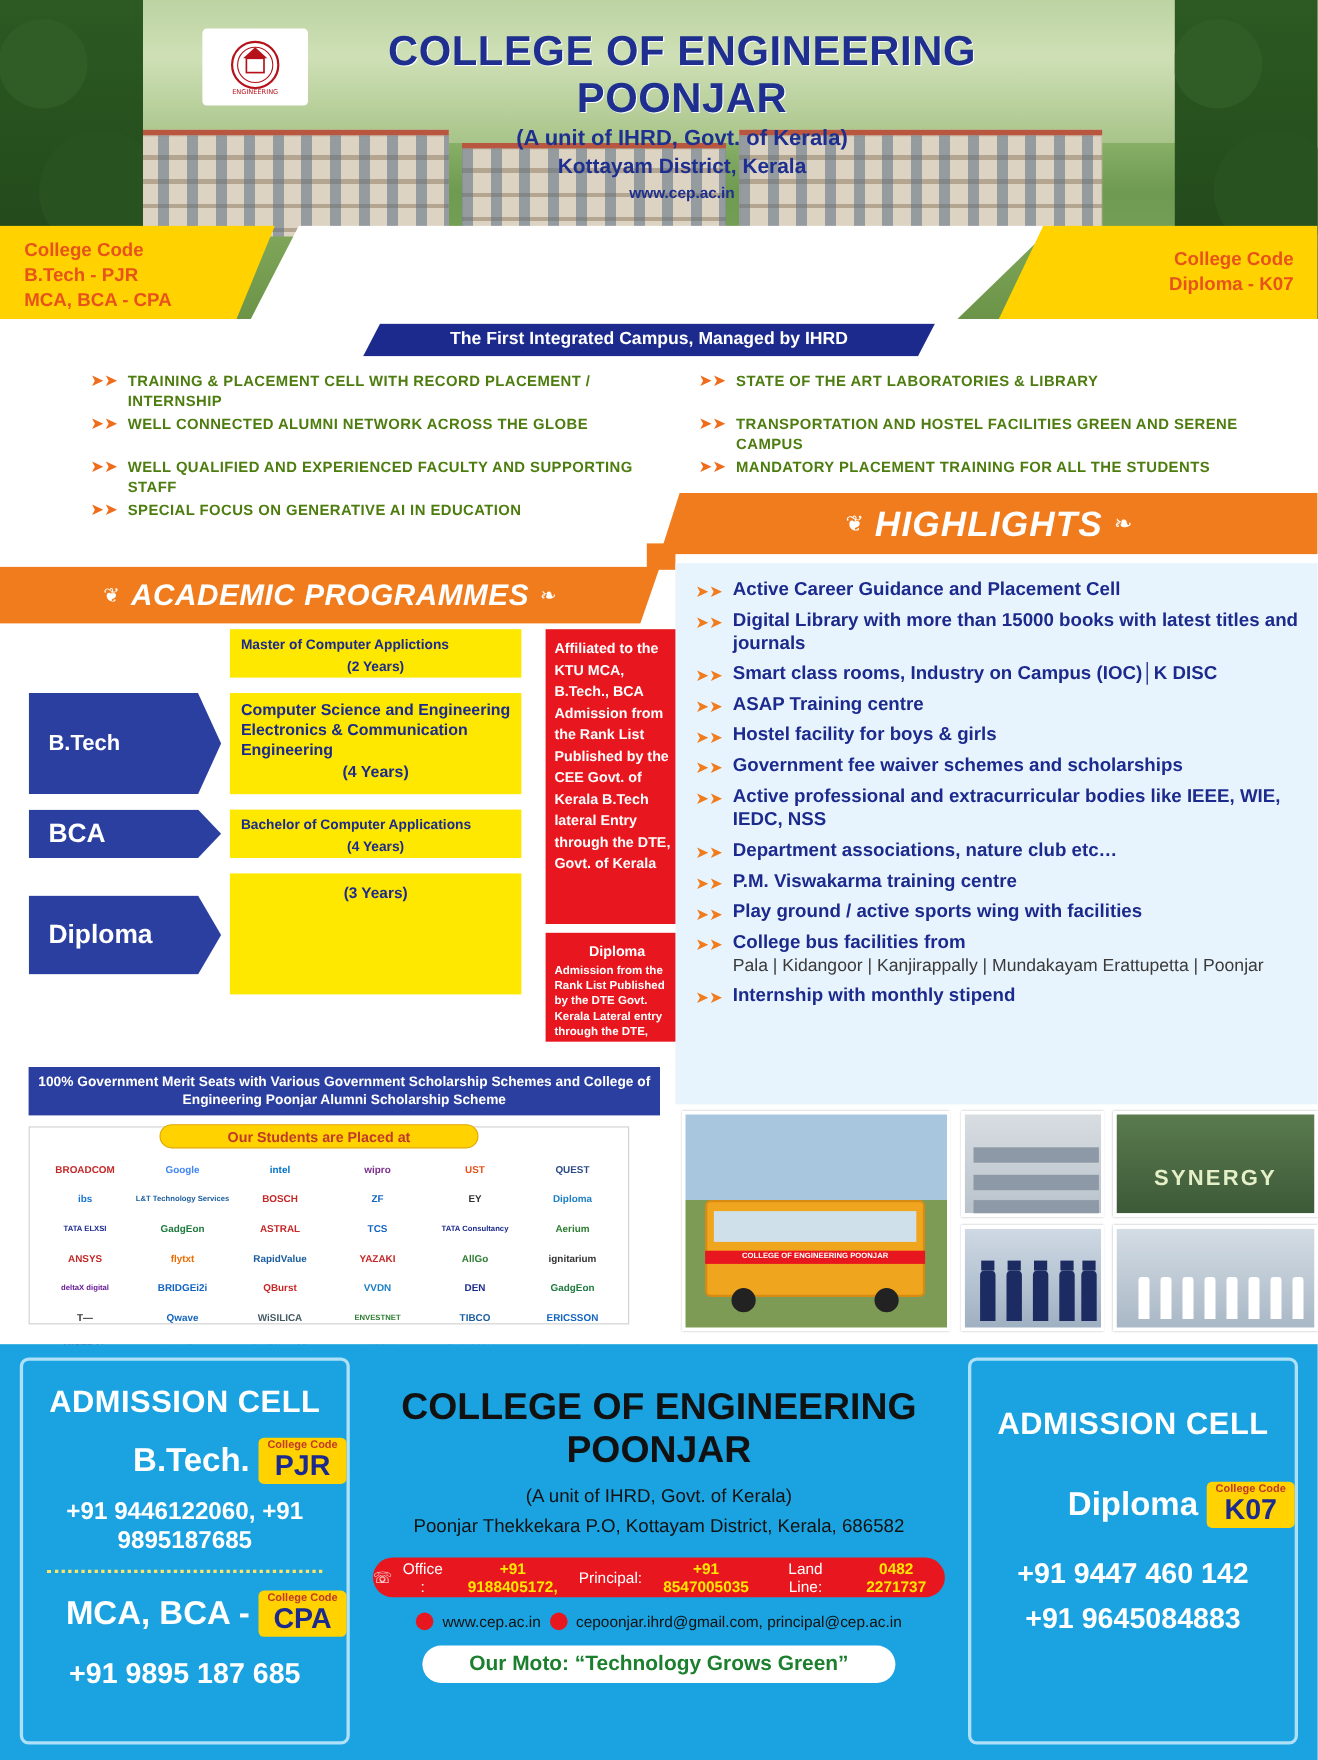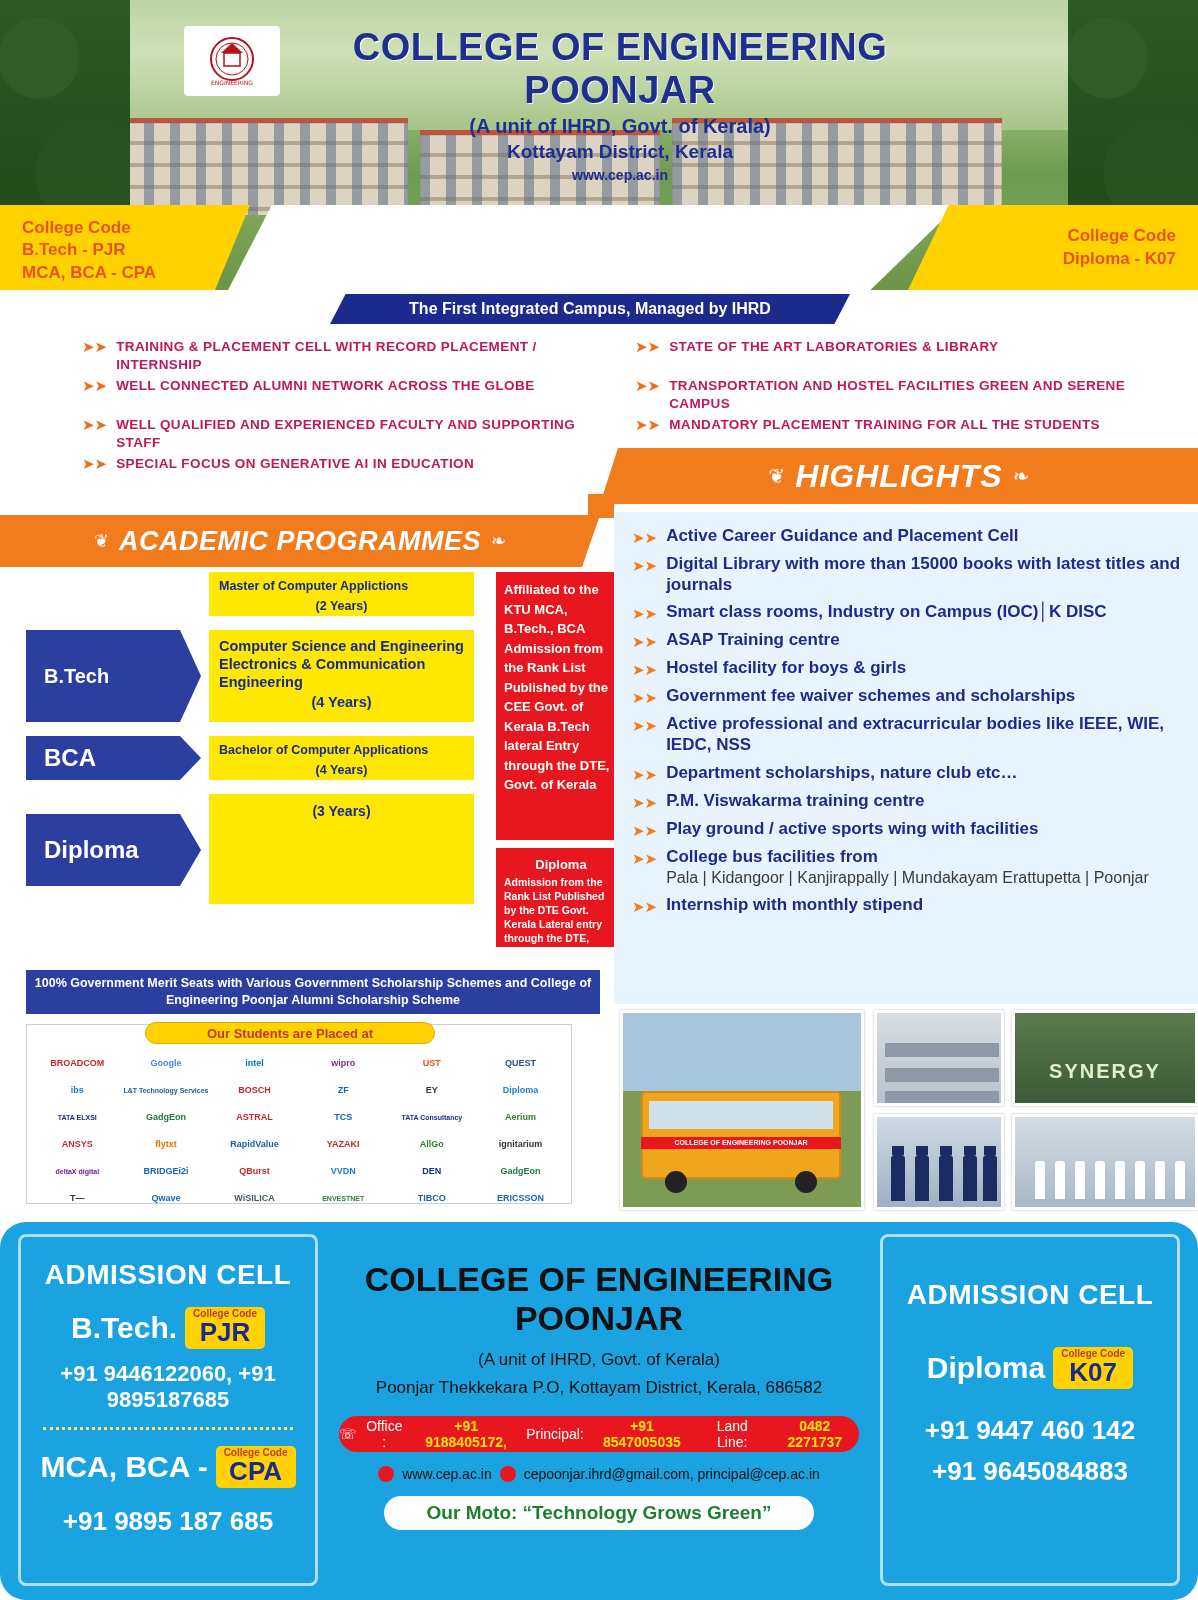--- a/index.html
+++ b/index.html
@@ -86,21 +86,21 @@
     position:absolute; left:330px; top:294px; width:520px; height:30px;
     background:#1b2a8c; color:#fff; font-size:16px; font-weight:bold;
     display:flex; align-items:center; justify-content:center;
     clip-path: polygon(3% 0, 100% 0, 97% 100%, 0 100%);
   }
 
   
   .features { position:absolute; left:0; top:330px; width:1198px; height:150px; }
   .feat { position:absolute; display:flex; gap:9px; }
   .feat .arw { color:#ef6c1a; font-size:15px; line-height:1.1; margin-top:1px; }
-  .feat .txt { color:#be185d; font-weight:bold; font-size:13.5px; line-height:1.32; letter-spacing:.4px; }
+  .feat .txt { color:#4d7c0f; font-weight:bold; font-size:13.5px; line-height:1.32; letter-spacing:.4px; }
   .fl1 { left:82px; top:8px; width:480px; }
   .fl2 { left:82px; top:47px; width:480px; }
   .fl3 { left:82px; top:86px; width:500px; }
   .fl4 { left:82px; top:125px; width:480px; }
   .fr1 { left:635px; top:8px; width:480px; }
   .fr2 { left:635px; top:47px; width:500px; }
   .fr3 { left:635px; top:86px; width:480px; }
 
   
   .hl-header {
@@ -206,32 +206,31 @@
   .ph-grad { left:254px; top:104px; width:130px; height:96px; background:linear-gradient(180deg,#cfd9e4,#9fb0c2); }
   .ph-group { left:392px; top:104px; width:186px; height:96px; background:linear-gradient(180deg,#d4dce4,#a9b8c6); }
   .gown { position:absolute; bottom:6px; width:14px; height:46px; background:#1d2b63; border-radius:4px 4px 0 0; }
   .gown::after { content:''; position:absolute; left:1px; top:-9px; width:12px; height:9px; background:#1d2b63; }
   .pers { position:absolute; bottom:8px; width:10px; height:38px; background:#fff; border-radius:3px 3px 0 0; }
 
   
   .footer {
     position:absolute; left:0; top:1222px; width:1198px; height:378px;
     background:#1aa3e0;
-    border-radius:26px;
   }
   .footer-inner { position:absolute; left:8px; top:6px; width:1182px; height:366px; }
 
   .adm-box {
     position:absolute; top:6px; width:300px; height:352px;
     background:#1aa3e0; border:3px solid #aee0f7; border-radius:8px; text-align:center;
   }
   .adm-left { left:10px; }
   .adm-right { right:10px; }
   .adm-title { color:#fff; font-size:28px; font-weight:bold; margin-top:22px; letter-spacing:.5px; }
-  .adm-row { display:flex; align-items:center; justify-content:center; gap:8px; margin-top:16px; }
+  .adm-row { display:flex; align-items:center; justify-content:flex-end; gap:8px; margin-top:16px; }
   .adm-label { color:#fff; font-size:30px; font-weight:bold; }
   .code-chip {
     background:#ffd200; border-radius:5px; padding:2px 8px 4px; line-height:1;
   }
   .code-chip .cc-top { font-size:10px; color:#c0392b; font-weight:bold; display:block; }
   .code-chip .cc-main { font-size:26px; color:#1b2a8c; font-weight:bold; display:block; }
   .adm-phone { color:#fff; font-size:22px; font-weight:bold; margin-top:12px; }
   .adm-dots { margin:14px auto 0; width:250px; border-top:3px dotted #ffe46a; }
 
   .center-col { position:absolute; left:318px; top:10px; width:546px; text-align:center; }
@@ -458,21 +457,21 @@
   <div class="hl-item">
     <span class="arw">➤➤</span>
     <span class="txt">Government fee waiver schemes and scholarships</span>
   </div>
   <div class="hl-item">
     <span class="arw">➤➤</span>
     <span class="txt">Active professional and extracurricular bodies like IEEE, WIE, IEDC, NSS</span>
   </div>
   <div class="hl-item">
     <span class="arw">➤➤</span>
-    <span class="txt">Department scholarships, nature club etc…</span>
+    <span class="txt">Department associations, nature club etc…</span>
   </div>
   <div class="hl-item">
     <span class="arw">➤➤</span>
     <span class="txt">P.M. Viswakarma training centre</span>
   </div>
   <div class="hl-item">
     <span class="arw">➤➤</span>
     <span class="txt">Play ground / active sports wing with facilities</span>
   </div>
   <div class="hl-item">

